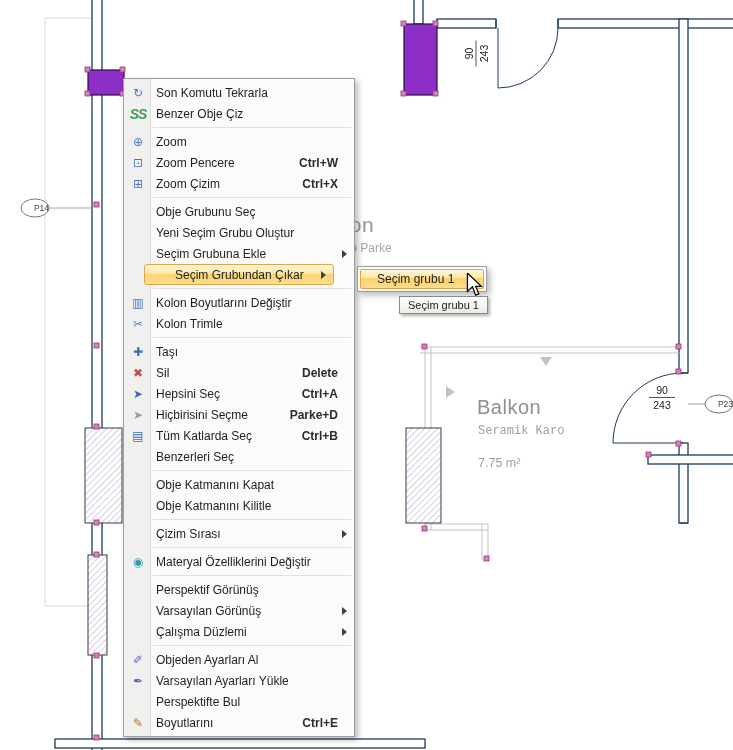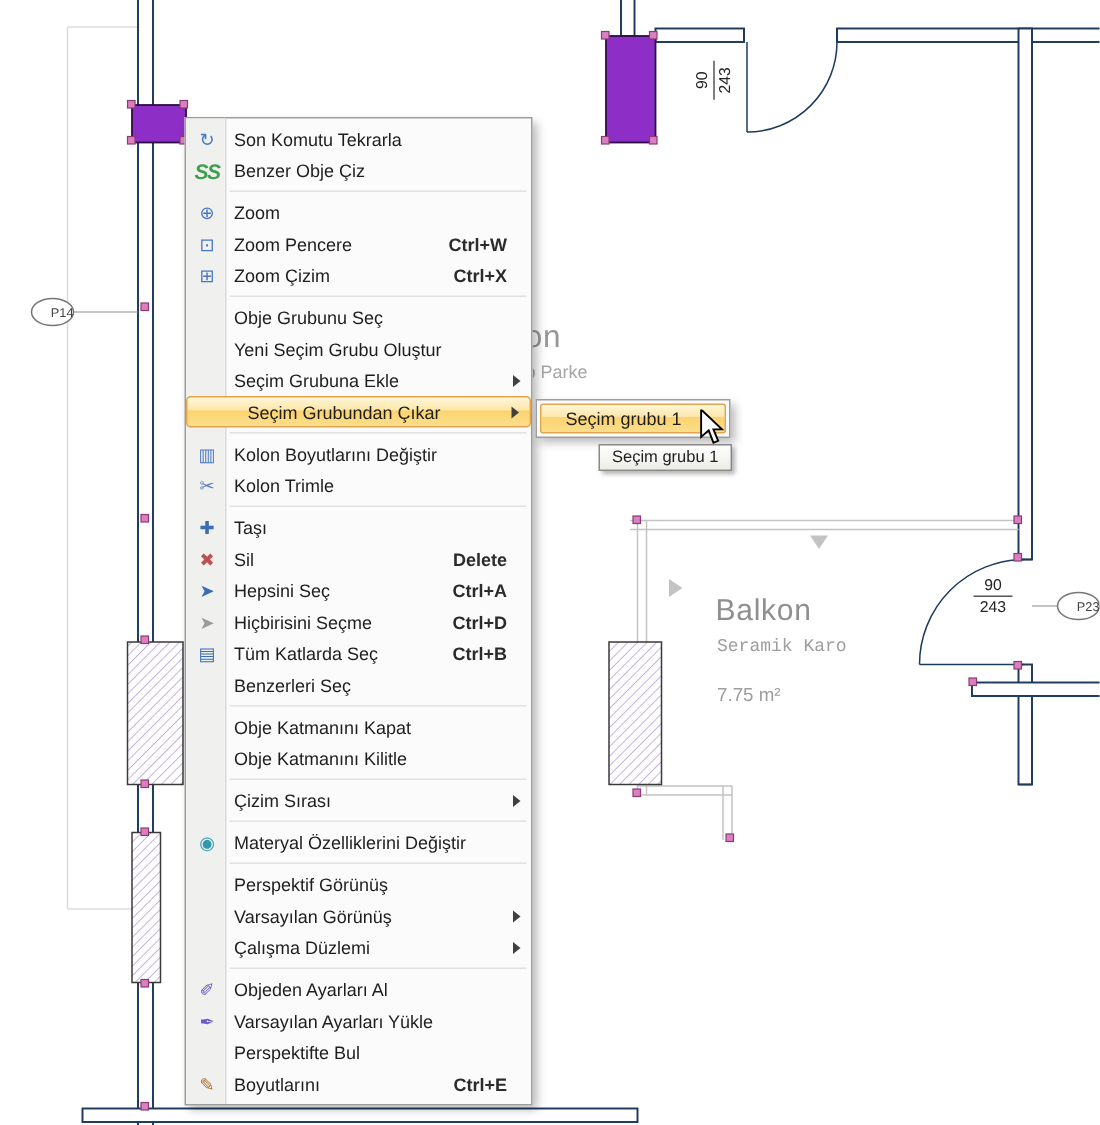--- a/index.html
+++ b/index.html
@@ -25,21 +25,21 @@
         flex-direction:column;align-items:center;gap:1px;font-size:10.5px;color:#222;}
   .fracline{width:26px;height:1px;background:#555;}
 
   
   .menu{position:absolute;left:123px;top:78px;width:230px;z-index:10;background:#fbfbfb;
         border:1px solid #9e9e9e;box-shadow:3px 3px 6px rgba(0,0,0,.28);padding:3px 0;
         font-size:12px;color:#1e1e1e;}
   .menu::before{content:"";position:absolute;left:0;top:0;bottom:0;width:26px;
         background:#f0f0ee;border-right:1px solid #dcdcdc;}
   .menu-item{position:relative;height:21px;display:flex;align-items:center;padding-left:3px;}
-  .menu-item.hl{margin:0 0;padding-left:11px;border:1px solid #e0a44e;border-radius:3px;
+  .menu-item.hl{margin:0 20px;padding-left:1px;border:1px solid #e0a44e;border-radius:3px;
         background:linear-gradient(to bottom,#fff6d8 0%,#fde7a9 45%,#fbd36f 46%,#fdde8c 100%);
         height:19px;}
   .mi-icon{width:22px;min-width:22px;text-align:center;font-size:12px;line-height:1;
         position:relative;z-index:1;}
   .mi-icon.txticon{font-weight:bold;font-style:italic;font-size:14px;letter-spacing:-1px;}
   .mi-label{flex:1;padding-left:7px;position:relative;z-index:1;white-space:nowrap;}
   .mi-shortcut{margin-right:16px;color:#2b2b2b;position:relative;z-index:1;font-weight:bold;}
   .mi-arrow{position:absolute;right:7px;top:50%;margin-top:-4px;width:0;height:0;
         border-left:5px solid #404040;border-top:4px solid transparent;
         border-bottom:4px solid transparent;z-index:1;}
@@ -238,21 +238,21 @@
         <span class="mi-shortcut">Delete</span>
       </div>
       <div class="menu-item">
         <span class="mi-icon" style="color: rgb(58, 109, 181);">➤</span>
         <span class="mi-label">Hepsini Seç</span>
         <span class="mi-shortcut">Ctrl+A</span>
       </div>
       <div class="menu-item">
         <span class="mi-icon" style="color: rgb(154, 154, 154);">➤</span>
         <span class="mi-label">Hiçbirisini Seçme</span>
-        <span class="mi-shortcut">Ctrl+D</span>
+        <span class="mi-shortcut">Parke+D</span>
       </div>
       <div class="menu-item">
         <span class="mi-icon" style="color: rgb(58, 109, 181);">▤</span>
         <span class="mi-label">Tüm Katlarda Seç</span>
         <span class="mi-shortcut">Ctrl+B</span>
       </div>
       <div class="menu-item">
         <span class="mi-icon"></span>
         <span class="mi-label">Benzerleri Seç</span>
       </div>

